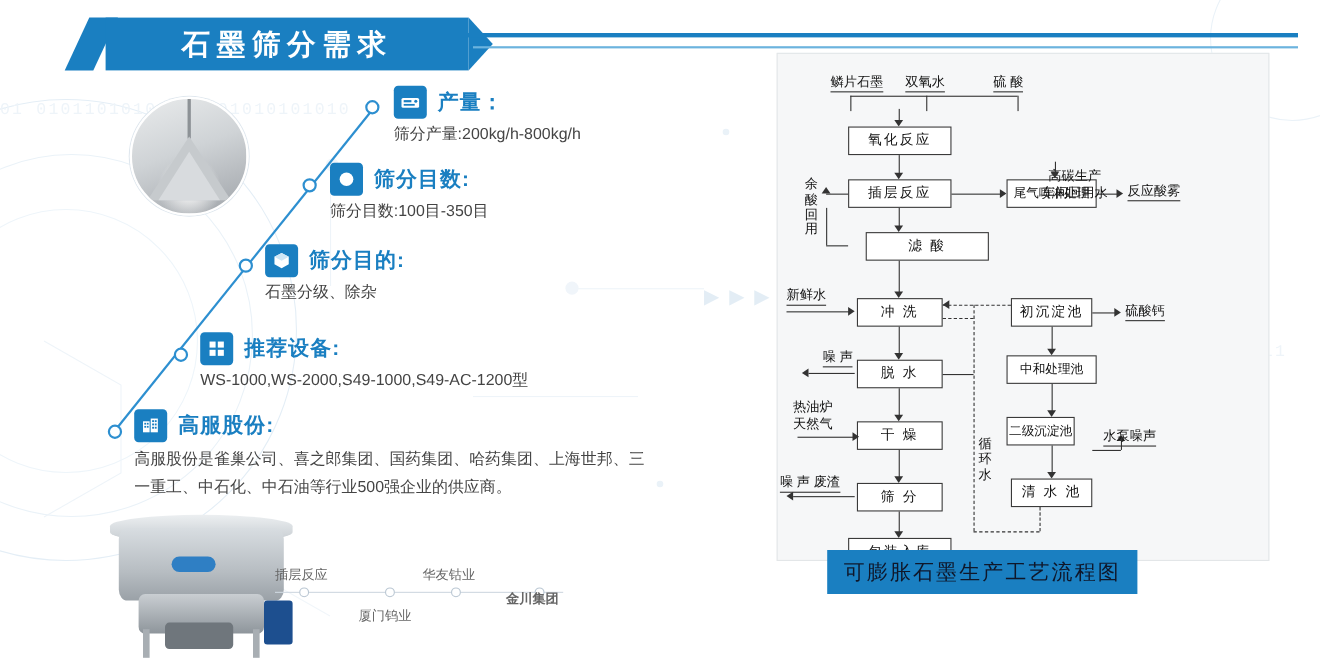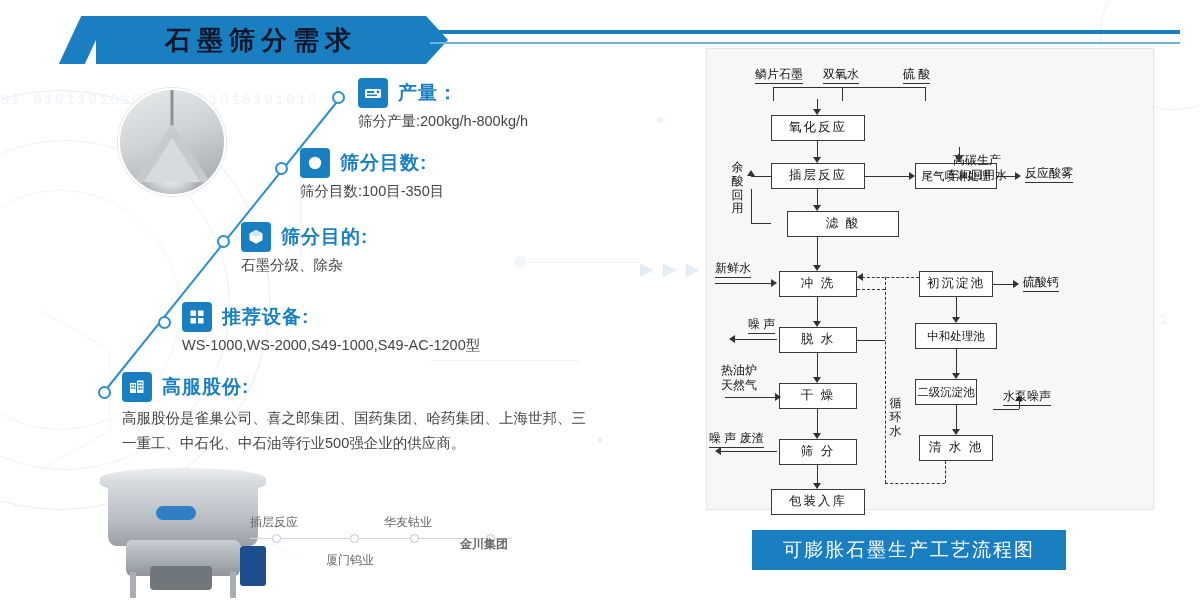--- a/index.html
+++ b/index.html
@@ -29,21 +29,21 @@
   .bg-tech .circ-node {
     position:absolute; width:12px; height:12px; border-radius:50%;
     background:#f0f5fa;
   }
   .bg-tech .arrows { position:absolute; left:640px; top:258px; color:#e3edf5; font-size:18px; letter-spacing:2px;}
   .bg-tech .softline { position:absolute; background:#eef4f9; }
 
   
   .title-banner {
     position:absolute; left:96px; top:16px; width:330px; height:48px;
-    background:#1a7fc1; color:#0f172a;
+    background:#1a7fc1; color:#ffffff;
     display:flex; align-items:center; justify-content:center;
     font-size:26px; letter-spacing:6px; font-weight:bold;
   }
   .title-banner::after{
     content:""; position:absolute; right:-22px; top:0;
     border-top:24px solid transparent; border-bottom:24px solid transparent;
     border-left:22px solid #1a7fc1;
   }
   .banner-line1 {
     position:absolute; left:420px; top:30px; width:760px; height:4px; background:#1a7fc1;
@@ -147,22 +147,22 @@
   .clients .axis { position:absolute; left:0; top:28px; width:262px; height:1px; background:#cfd8e0; }
   .clients .tick { position:absolute; top:24px; width:9px; height:9px; border-radius:50%; background:#fff; border:1px solid #b9c6d2; }
   .clients .lbl { position:absolute; font-size:12px; color:#666; white-space:nowrap; }
 
   
   .flow-panel {
     position:absolute; left:706px; top:48px; width:448px; height:462px;
     background:#f6f7f8; border:1px solid #e3e6e8;
   }
   .flow-caption {
-    position:absolute; left:752px; top:530px; width:314px; height:40px;
-    background:#1a7fc1; color:#ffffff; display:flex; align-items:center; justify-content:center;
+    position:absolute; left:752px; top:500px; width:282px; height:40px;
+    background:#1a7fc1; color:#0f172a; display:flex; align-items:center; justify-content:center;
     font-size:19px; letter-spacing:2px;
   }
   .fbox {
     position:absolute; background:#fff; border:1px solid #3a3a3a;
     display:flex; align-items:center; justify-content:center;
     font-size:12.5px; color:#111; letter-spacing:2px; white-space:nowrap;
     line-height:1.1;
   }
   .flabel {
     position:absolute; font-size:12px; color:#111; white-space:nowrap; line-height:1.25;

